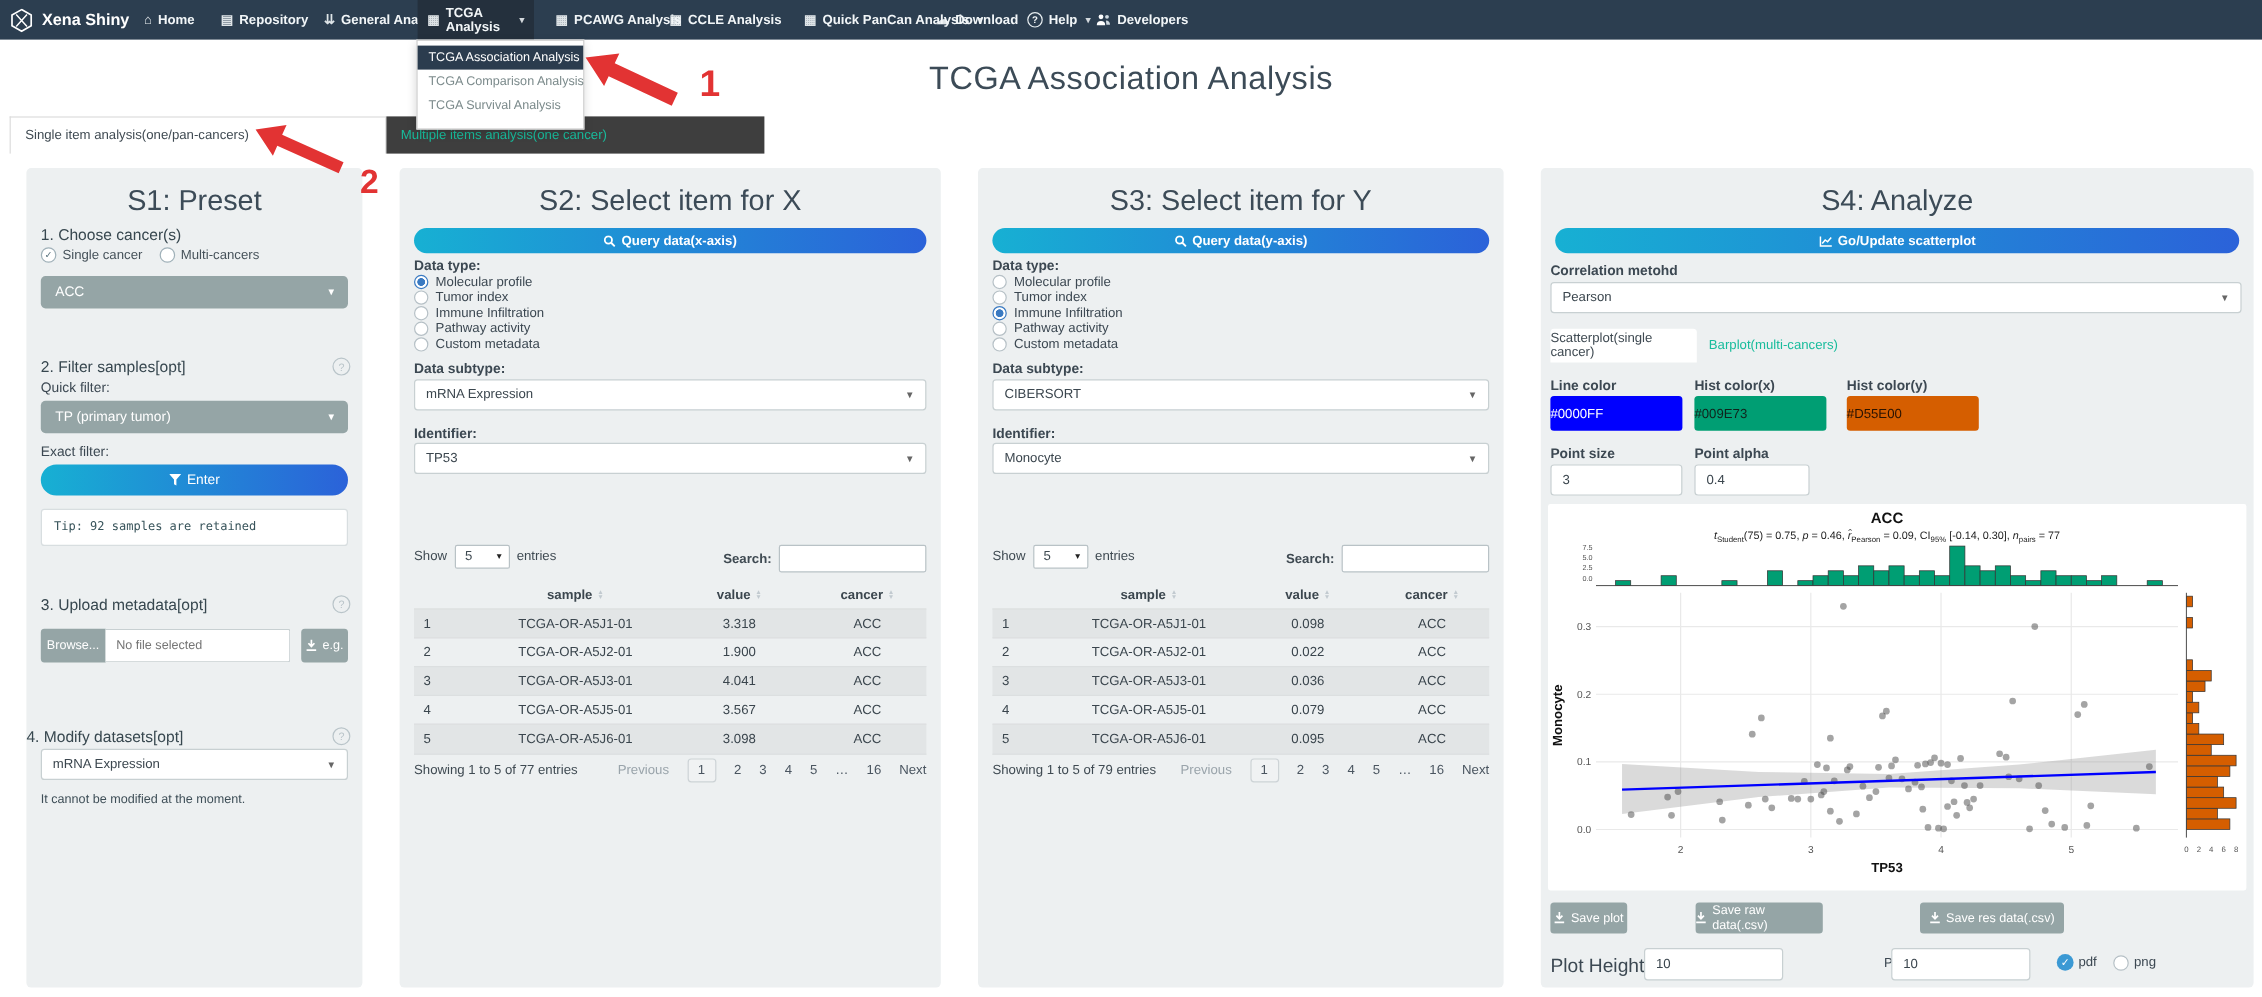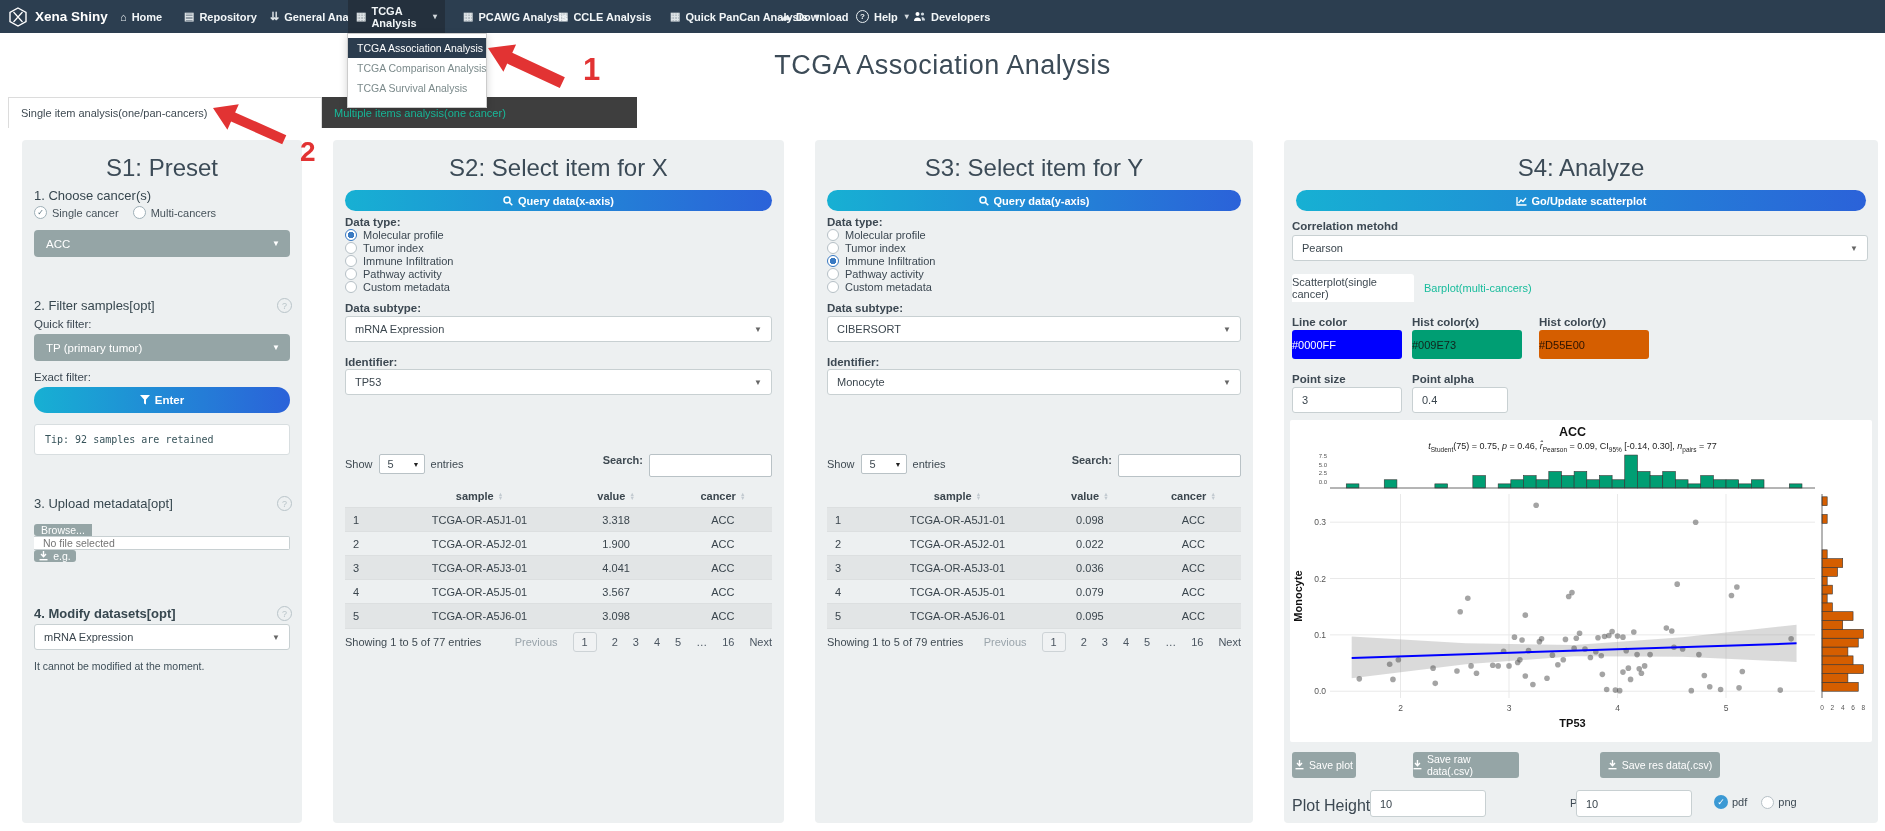--- a/index.html
+++ b/index.html
@@ -24,35 +24,35 @@
   
   .card{position:absolute;top:140px;height:683px;background:#edf0f1;border-radius:4px;}
   .card-title{position:absolute;left:0;right:0;top:14px;text-align:center;font-size:24px;font-weight:300;color:#3c4b57;}
   .sech{position:absolute;font-size:13px;color:#37474f;font-weight:400;}
   .lbl{position:absolute;font-size:11.5px;font-weight:bold;color:#3c4852;}
   .sel-gray{position:absolute;height:27px;background:#95a5a6;border-radius:4px;color:#fff;font-size:11.5px;display:flex;align-items:center;padding:0 12px;cursor:pointer;}
   .sel-gray .sc{position:absolute;right:10px;font-size:8px;color:#fff;}
   .sel-white{position:absolute;height:26px;background:#fff;border:1px solid #c8d0d2;border-radius:3px;color:#3b464e;font-size:11px;display:flex;align-items:center;padding:0 9px;box-sizing:border-box;cursor:pointer;}
   .sel-white .sc{position:absolute;right:9px;font-size:8px;color:#666;}
   .pill-btn{position:absolute;height:21px;border-radius:11px;background:linear-gradient(90deg,#17b0d3,#2b62d9);color:#fff;font-size:11px;font-weight:bold;display:flex;align-items:center;justify-content:center;gap:5px;cursor:pointer;text-align:center;}
-  .enter-btn{position:absolute;height:26px;border-radius:13px;background:linear-gradient(90deg,#17b0d3,#2b62d9);color:#fff;font-size:11.5px;font-weight:bold;display:flex;align-items:center;justify-content:center;gap:5px;cursor:pointer;}
+  .enter-btn{position:absolute;height:26px;border-radius:13px;background:linear-gradient(90deg,#17b0d3,#2b62d9);color:#fff;font-size:11.5px;font-weight:normal;display:flex;align-items:center;justify-content:center;gap:5px;cursor:pointer;}
   .gray-btn{background:#95a5a6;border-radius:3px;color:#fff;font-size:10.5px;display:inline-flex;align-items:center;justify-content:center;gap:5px;cursor:pointer;}
   .tipbox{position:absolute;background:#fff;border:1px solid #d8dee0;border-radius:3px;font-family:"DejaVu Sans Mono",monospace;font-size:10px;color:#37535a;display:flex;align-items:center;padding:0 10px;}
   .help-ic{position:absolute;width:13px;height:13px;border:1px solid #b9c4c9;border-radius:50%;color:#b9c4c9;font-size:9px;display:flex;align-items:center;justify-content:center;cursor:pointer;}
   
   .ar{display:inline-flex;align-items:center;gap:5px;font-size:11px;color:#46525a;cursor:pointer;}
   .ar .ic{width:13px;height:13px;border:1px solid #9fb0b8;border-radius:50%;background:#fff;display:inline-flex;align-items:center;justify-content:center;font-size:8px;color:#5c7580;box-sizing:border-box;}
   .vr{position:absolute;display:flex;align-items:center;gap:6px;font-size:11px;color:#3c4852;cursor:pointer;}
   .vr .dot{width:12px;height:12px;border:1.5px solid #b6c0c6;border-radius:50%;background:#fff;box-sizing:border-box;}
   .vr.sel .dot{border-color:#3a7ac2;background:radial-gradient(circle,#3a7ac2 0 3px,#fff 3.5px);}
   
   .dt-show{position:absolute;display:flex;align-items:center;gap:6px;font-size:11px;color:#3f4a52;}
   .dt-showsel{width:46px;height:20px;background:#fff;border:1px solid #b9c2c6;border-radius:2px;position:relative;display:flex;align-items:center;padding-left:8px;box-sizing:border-box;cursor:pointer;}
   .dt-showsel .sc{position:absolute;right:4px;font-size:7px;color:#222;}
-  .dt-search{position:absolute;display:flex;gap:6px;font-size:11px;font-weight:bold;color:#3f4a52;}
+  .dt-search{position:absolute;display:flex;align-items:center;gap:6px;font-size:11px;font-weight:bold;color:#3f4a52;}
   .dt-search input{width:117px;height:19px;border:1px solid #b9c2c6;border-radius:2px;background:#fff;outline:none;}
   .tgrid{position:absolute;display:grid;grid-template-columns:13% 37% 27% 23%;}
   .th{font-size:11px;font-weight:bold;color:#3b464e;display:flex;align-items:center;justify-content:center;gap:4px;cursor:pointer;}
   .th.first{justify-content:flex-start;padding-left:8px;}
   .sortic{display:inline-flex;flex-direction:column;font-size:5.5px;line-height:4px;color:#c2cad0;}
   .trow{position:absolute;display:grid;grid-template-columns:13% 37% 27% 23%;height:24px;border-top:1px solid #dcdfe0;font-size:11px;color:#3a454d;align-items:center;}
   .trow.stripe{background:rgba(0,0,0,.045);}
   .trow div{text-align:center;}
   .trow div.first{text-align:left;padding-left:8px;}
   .dt-info{position:absolute;font-size:11px;color:#3f4a52;}
@@ -192,36 +192,36 @@
     <div class="enter-btn" style="left:12px;right:12px;top:247px;">
       <svg width="10" height="10" viewBox="0 0 10 10">
           <path d="M0,0 H10 L6,4.5 V9.5 L4,8.5 V4.5 Z" fill="#fff"></path>
         </svg>
       <span>Enter</span>
     </div>
     <div class="tipbox" style="left:12px;right:12px;top:284px;height:29px;">Tip: 92 samples are retained</div>
 
     <div class="sech" style="left:12px;top:356px;">3. Upload metadata[opt]</div>
     <div class="help-ic" style="right:10px;top:356px;">?</div>
-    <div style="position:absolute;left:12px;right:12px;top:384px;height:28px;display:flex;align-items:stretch;flex-direction:column;">
+    <div style="position:absolute;left:12px;right:12px;top:384px;height:28px;display:flex;align-items:stretch;">
       <div class="gray-btn" style="width:58px;border-radius:3px 0 0 3px;">
           <span>Browse...</span>
         </div>
       <input class="inbox" style="position: static; flex: 1 1 0%; height: 28px; border-radius: 0px 2px 2px 0px; border-left: none; font-size: 10.5px;" placeholder="No file selected">
       <div style="width:10px;"></div>
       <div class="gray-btn" style="width:42px;">
         <svg width="9" height="10" viewBox="0 0 9 10">
             <path d="M4.5,0 V5 M2,3 L4.5,5.7 L7,3" stroke="#fff" stroke-width="1.4" fill="none"></path>
             <path d="M0.5,8.7 H8.5" stroke="#fff" stroke-width="1.4"></path>
           </svg>
         <span>e.g.</span>
       </div>
     </div>
 
-    <div class="sech" style="left:12px;top:466px;font-weight:bold;">4. Modify datasets[opt]</div>
+    <div class="sech" style="left:0;top:466px;">4. Modify datasets[opt]</div>
     <div class="help-ic" style="right:10px;top:466px;">?</div>
     <div class="sel-white" style="left:12px;right:12px;top:484px;">
         <span>mRNA Expression</span>
         <span class="sc">▼</span>
       </div>
     <div style="position:absolute;left:12px;top:520px;font-size:10.5px;color:#3f4f58;">It cannot be modified at the moment.</div>
   </div>
 
   <div class="card" style="left:333px;width:451px;">
     <div class="card-title">S2: Select item for X</div>

